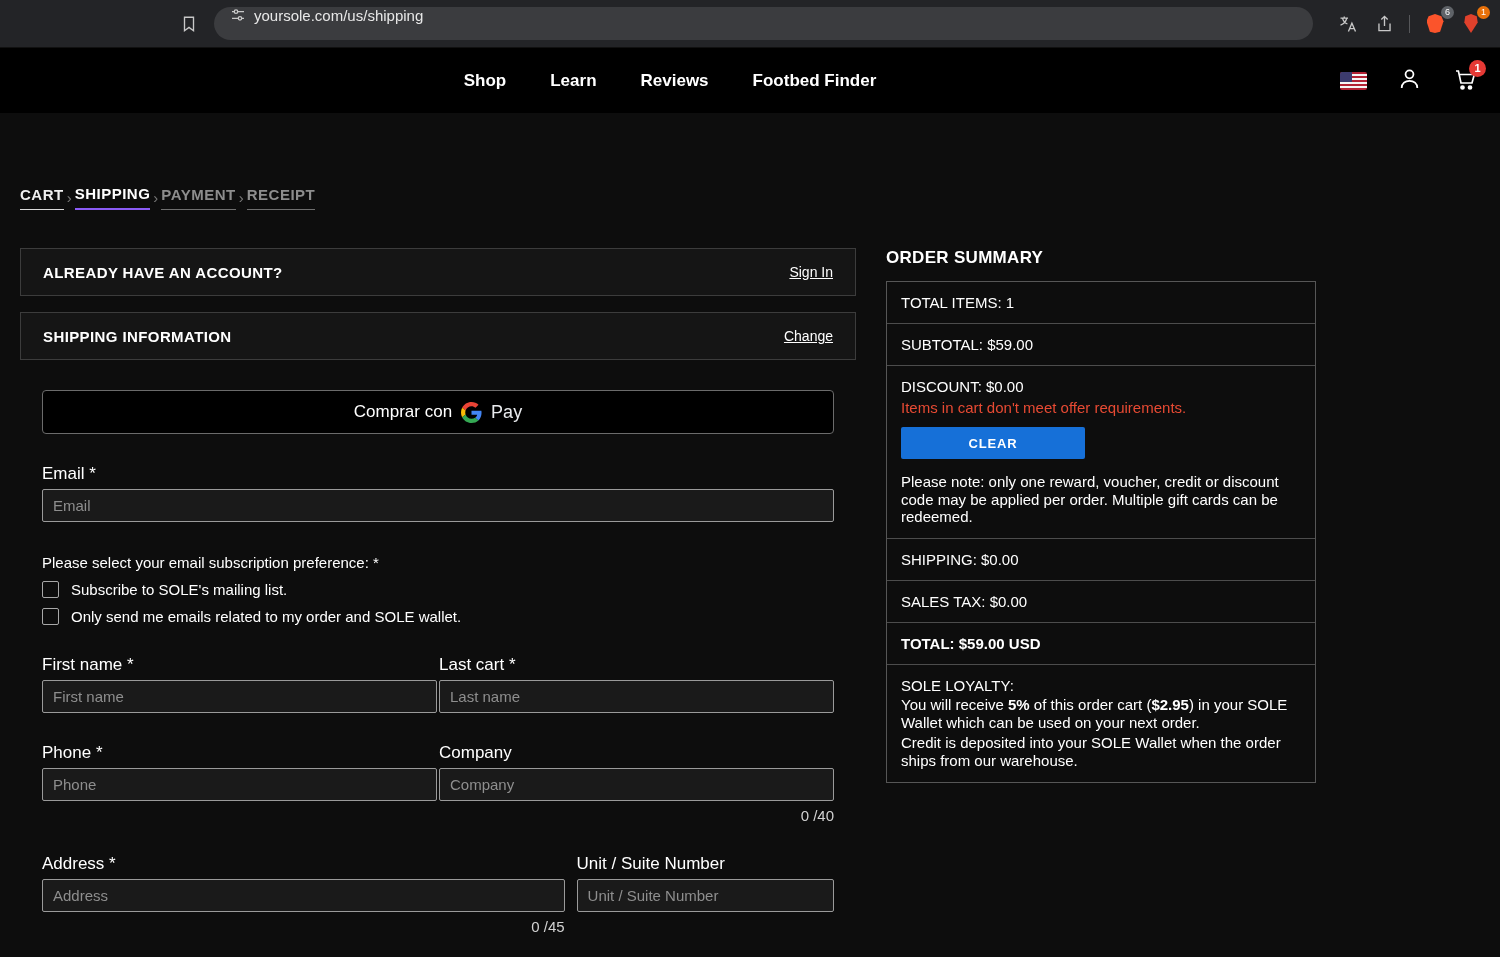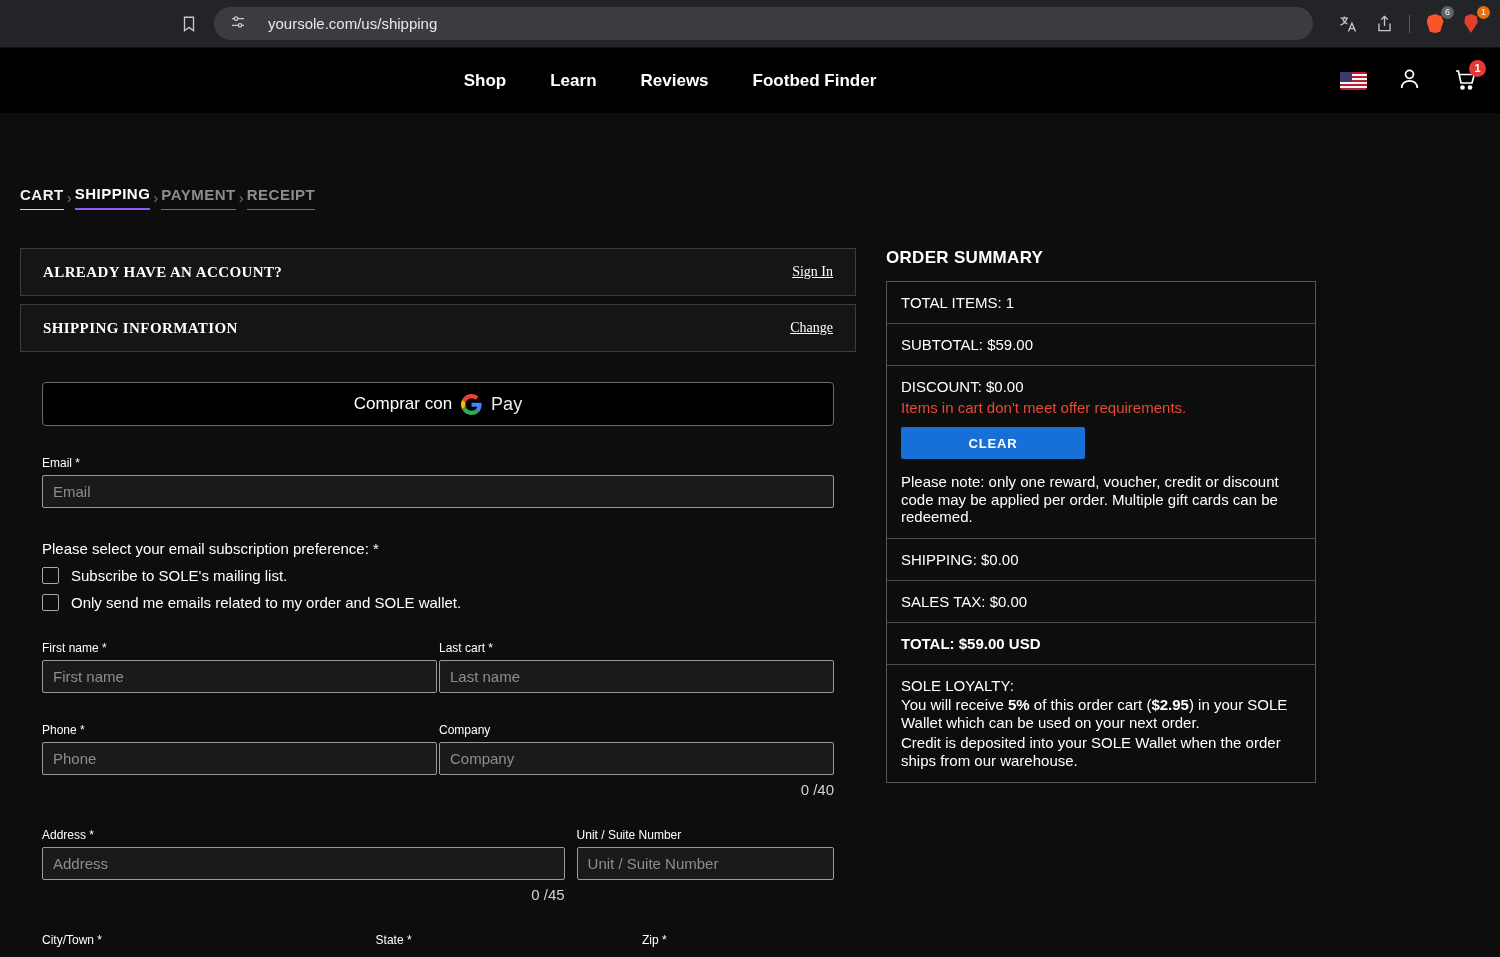--- a/index.html
+++ b/index.html
@@ -3,21 +3,21 @@
 <meta charset="utf-8">
 <style>
   * { box-sizing: border-box; margin: 0; padding: 0; }
   html, body { width: 1500px; height: 957px; overflow: hidden; background:#0d0d0d;
     font-family: "Liberation Sans", "DejaVu Sans", sans-serif; color:#fff; }
 
   
   .browser-bar { height:48px; background:#232427; display:flex; align-items:center; padding:0 14px; gap:10px; border-bottom:1px solid #111; }
   .bb-spacer { width:150px; }
   .icon-btn { display:flex; align-items:center; justify-content:center; width:30px; height:30px; border-radius:4px; cursor:pointer; position:relative; }
-  .url-pill { flex:1; height:33px; background:#3b3c3f; border-radius:17px; display:flex; align-items:center; gap:22px; padding:0 16px; max-width:1170px; }
+  .url-pill { flex:1; height:33px; background:#3b3c3f; border-radius:17px; display:flex; gap:8px; padding:0 16px; max-width:1170px; }
   .url-text { font-size:15px; color:#e8e8e8; }
   .bb-right { display:flex; align-items:center; gap:6px; margin-left:10px; }
   .bb-divider { width:1px; height:18px; background:#56575a; margin:0 4px; }
   .brave-shape { width:17px; height:19px; background:#fb542b; clip-path:polygon(50% 0,88% 12%,100% 38%,80% 94%,50% 100%,20% 94%,0 38%,12% 12%); display:block; }
   .pin-shape { width:16px; height:19px; background:#e0412c; clip-path:polygon(50% 100%,8% 45%,14% 12%,50% 0,86% 12%,92% 45%); display:block; }
   .mini-badge { position:absolute; top:-3px; right:-4px; min-width:13px; height:13px; border-radius:7px; font-size:9px; line-height:13px; text-align:center; padding:0 2px; }
   .mini-badge.gray { background:#5f6368; color:#fff; }
   .mini-badge.orange { background:#e8710a; color:#fff; }
 
   
@@ -40,33 +40,33 @@
   .crumb.active { color:#fff; border-bottom:2px solid #8b5cf6; }
   .crumb.todo { color:#8d8d8d; border-bottom:1px solid #6f6f6f; }
   .crumb-sep { color:#787878; font-size:15px; }
 
   
   .content { display:flex; gap:30px; margin-top:38px; align-items:flex-start; }
   .left-col { width:836px; flex:none; }
   .right-col { width:430px; flex:none; }
 
   
-  .bar-panel { border:1px solid #3c3c3c; background:#151515; height:48px; display:flex; align-items:center; justify-content:space-between; padding:0 22px;font-family:Liberation Serif, serif; }
-  .bar-panel + .bar-panel { margin-top:8px; }
+  .bar-panel { border:1px solid #3c3c3c; background:#151515; height:48px; display:flex; align-items:center; justify-content:space-between; padding:0 22px; }
+  .bar-panel + .bar-panel { margin-top:16px; }
   .bar-title { font-size:15px; font-weight:bold; letter-spacing:0.4px; color:#fff; }
   .text-link { color:#fff; font-size:14px; text-decoration:underline; cursor:pointer; }
 
   
   .form-area { padding:0 22px; }
   .gpay-btn { margin-top:30px; width:100%; height:44px; background:#000; border:1px solid #6b6b6b; border-radius:4px;
     display:flex; align-items:center; justify-content:center; gap:9px; cursor:pointer; }
   .gpay-text { color:#fff; font-size:17px; }
   .gpay-pay { color:#e8eaed; font-size:18px; font-weight:500; }
 
-  .field-label { display:block; font-size:12px; color:#fff; margin-top:30px; margin-bottom:5px; }
+  .field-label { display:block; font-size:17px; color:#fff; margin-top:30px; margin-bottom:5px; }
   .text-input { width:100%; height:33px; background:#1a1a1a; border:1px solid #9a9a9a; border-radius:2px;
     color:#fff; font-size:15px; padding:0 10px; font-family:"Liberation Sans", sans-serif; }
   .text-input::placeholder { color:#8e8e8e; }
 
   .sub-label { font-size:15px; margin-top:32px; }
   .check-row { display:flex; align-items:center; gap:12px; margin-top:10px; cursor:pointer; }
   .checkbox { width:17px; height:17px; border:1px solid #a8a8a8; border-radius:2px; background:transparent; flex:none; }
   .check-label { font-size:15px; color:#fff; }
 
   .row { display:flex; gap:2px; }

